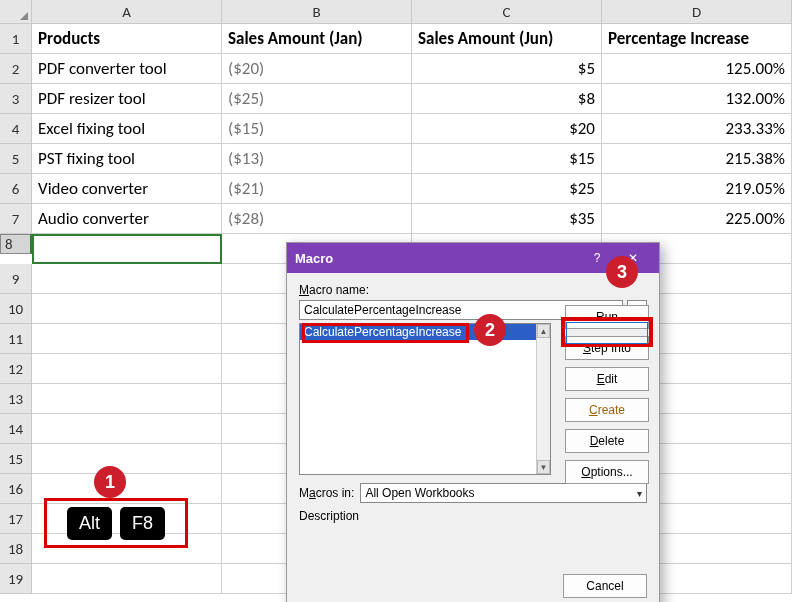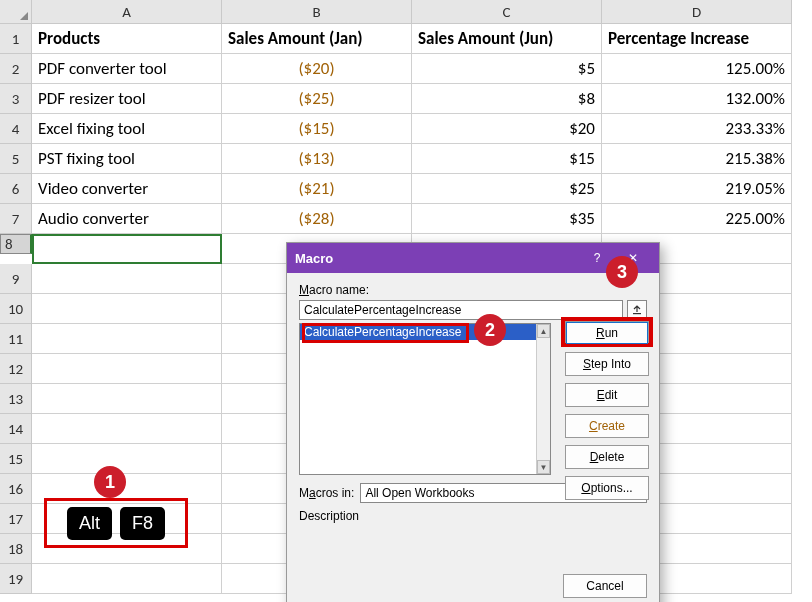--- a/index.html
+++ b/index.html
@@ -60,21 +60,21 @@
     border-right: 1px solid #d0d0d0;
     border-bottom: 1px solid #d0d0d0;
     font-size: 17px;
     padding: 4px 6px;
     height: 30px;
     line-height: 22px;
     white-space: nowrap;
     overflow:hidden;
   }
   .hdr { font-weight: bold; }
-  .neg { color: #a16207; text-align: center; }
+  .neg { color: #737373; text-align: left; }
   .num { text-align: right; }
   .cell.selA {
     outline:2px solid #2e7d32;
     outline-offset:-2px;
     background:#fff;
   }
 
   
   .annot1-box {
     position:absolute;
@@ -198,21 +198,21 @@
     flex:1;
     border:1px solid #888;
     height:20px;
     background:#fff;
     padding:1px 4px;
     display:flex;align-items:center;justify-content:space-between;
   }
   .sel .chev{font-size:10px;color:#333;}
   .side-btns {
     position:absolute;
-    top:48px; right:10px;
+    top:32px; right:10px;
     width:84px;
     display:flex;flex-direction:column; gap:7px;
   }
   .btn {
     border:1px solid #999;
     background:#fdfdfd;
     height:24px;
     font-size:12px;
     font-family:"Segoe UI",Tahoma,sans-serif;
     padding:0;

